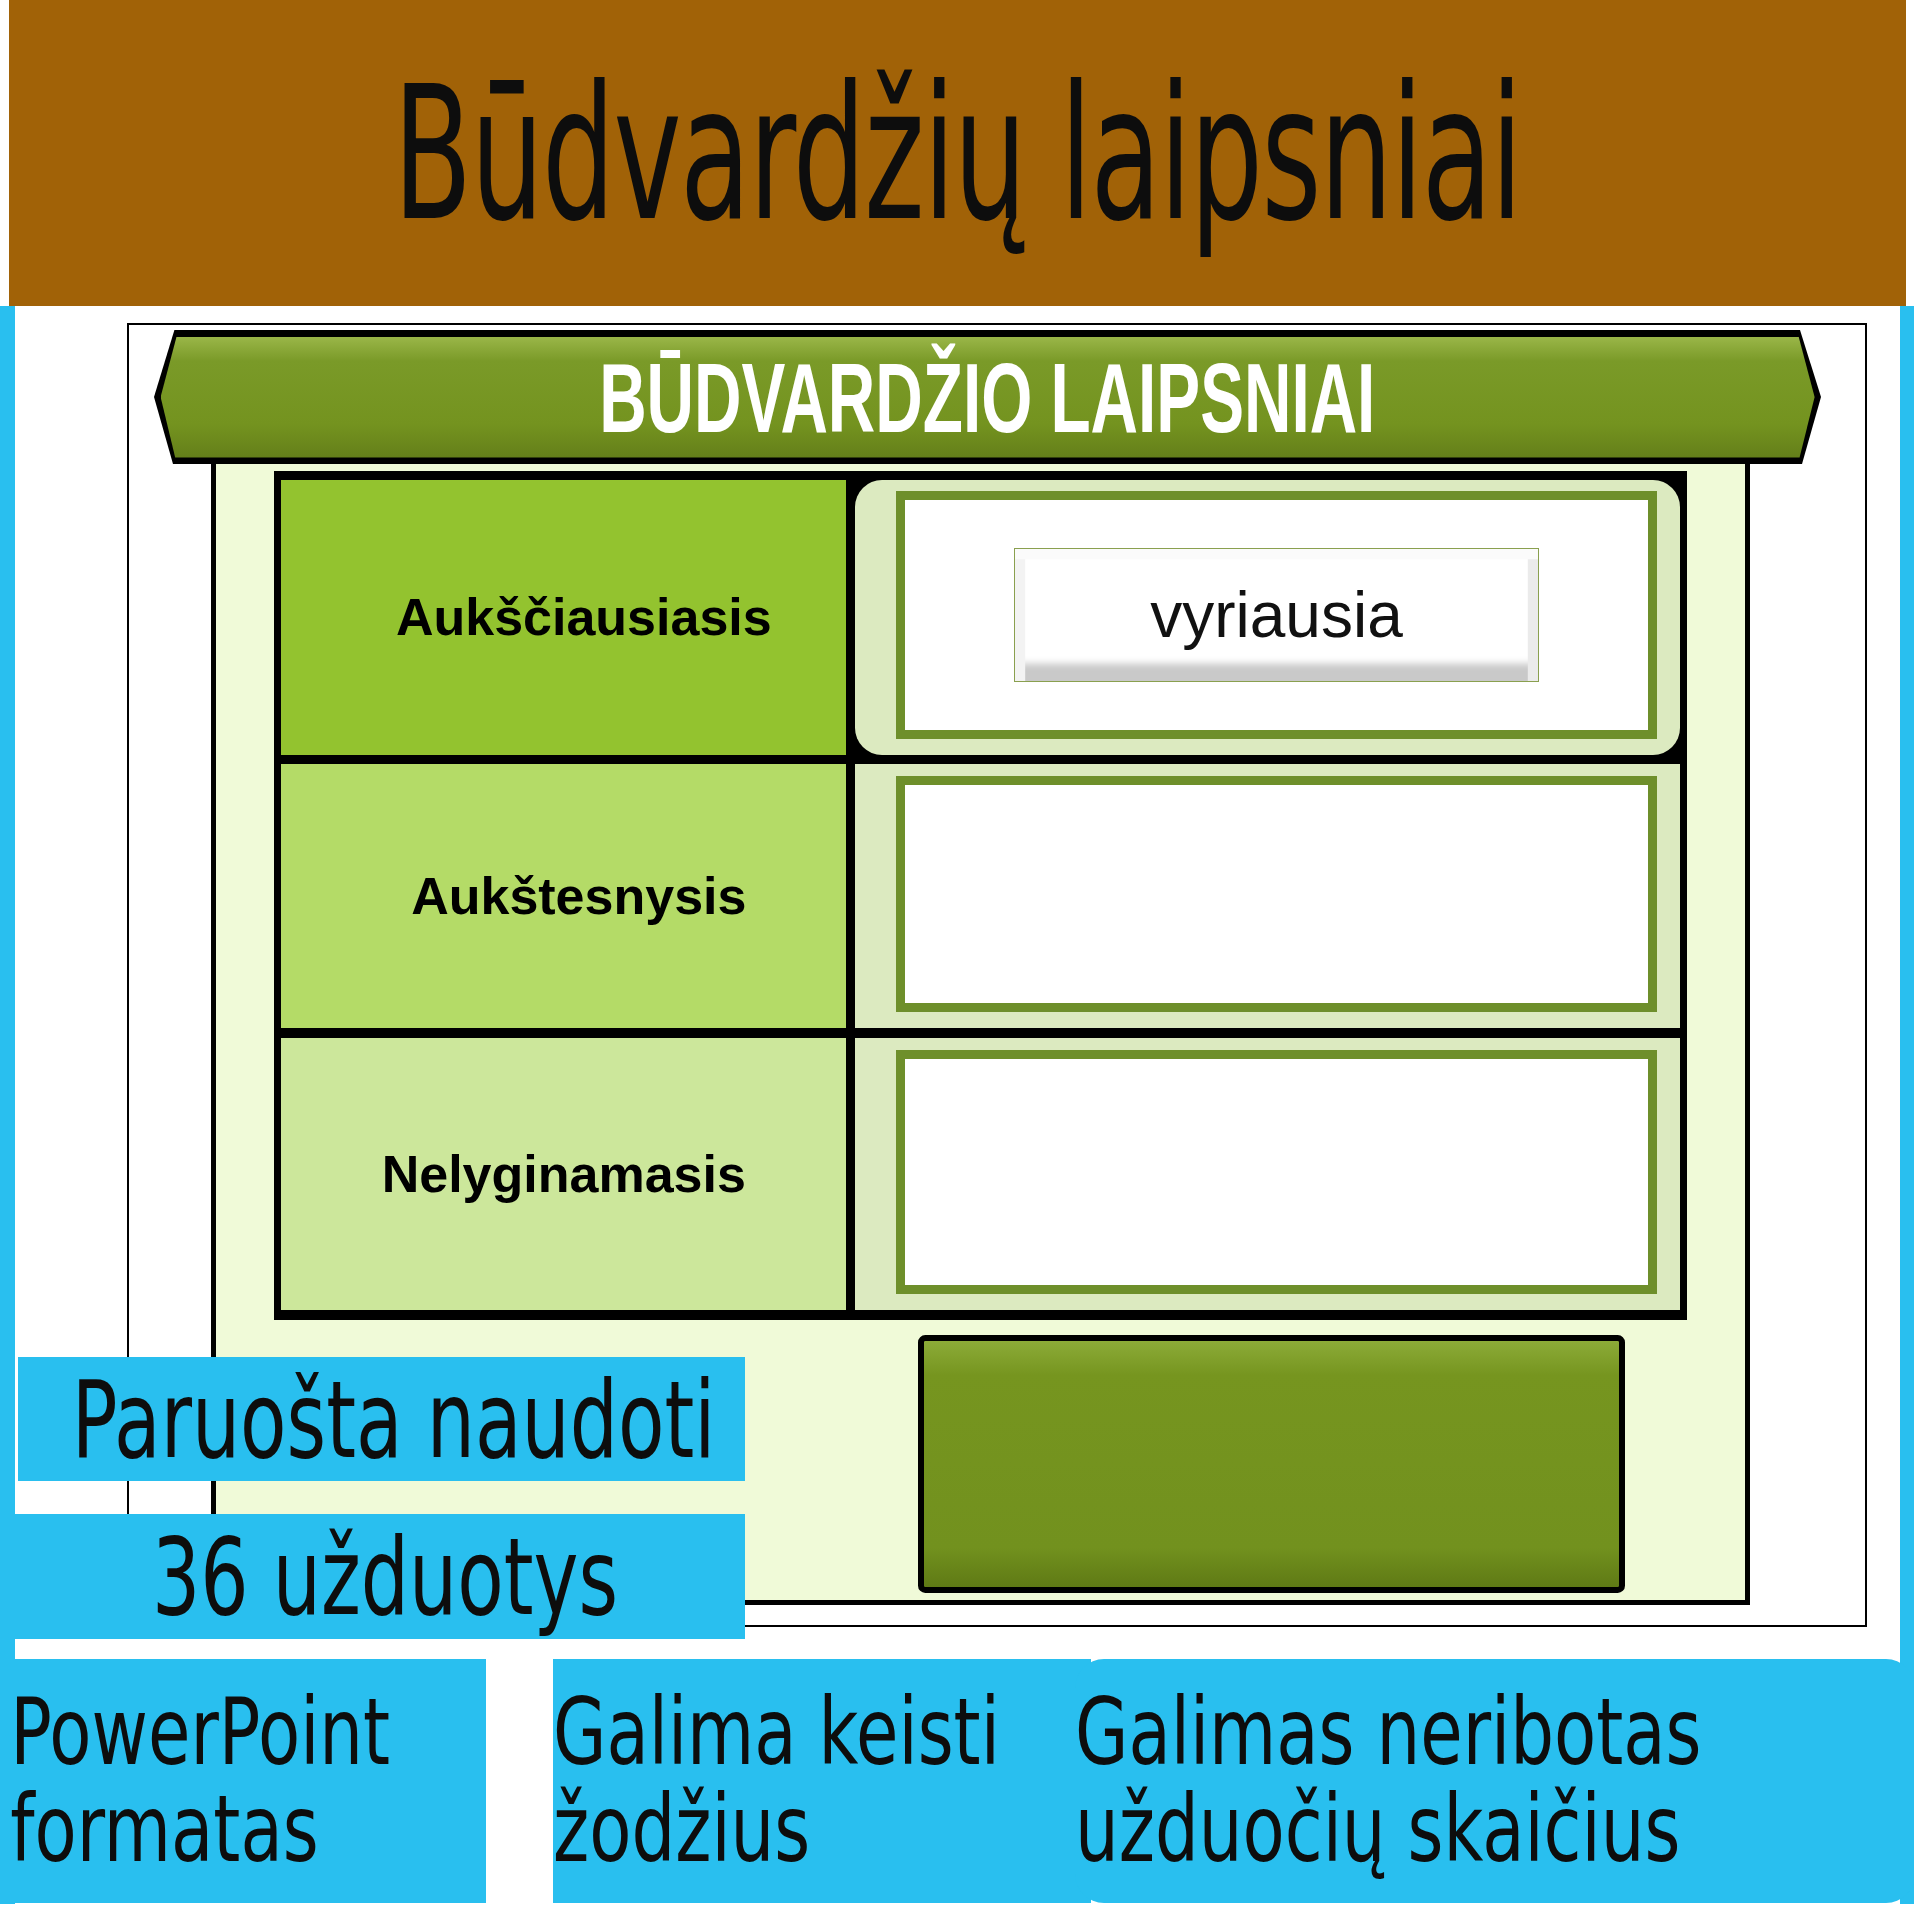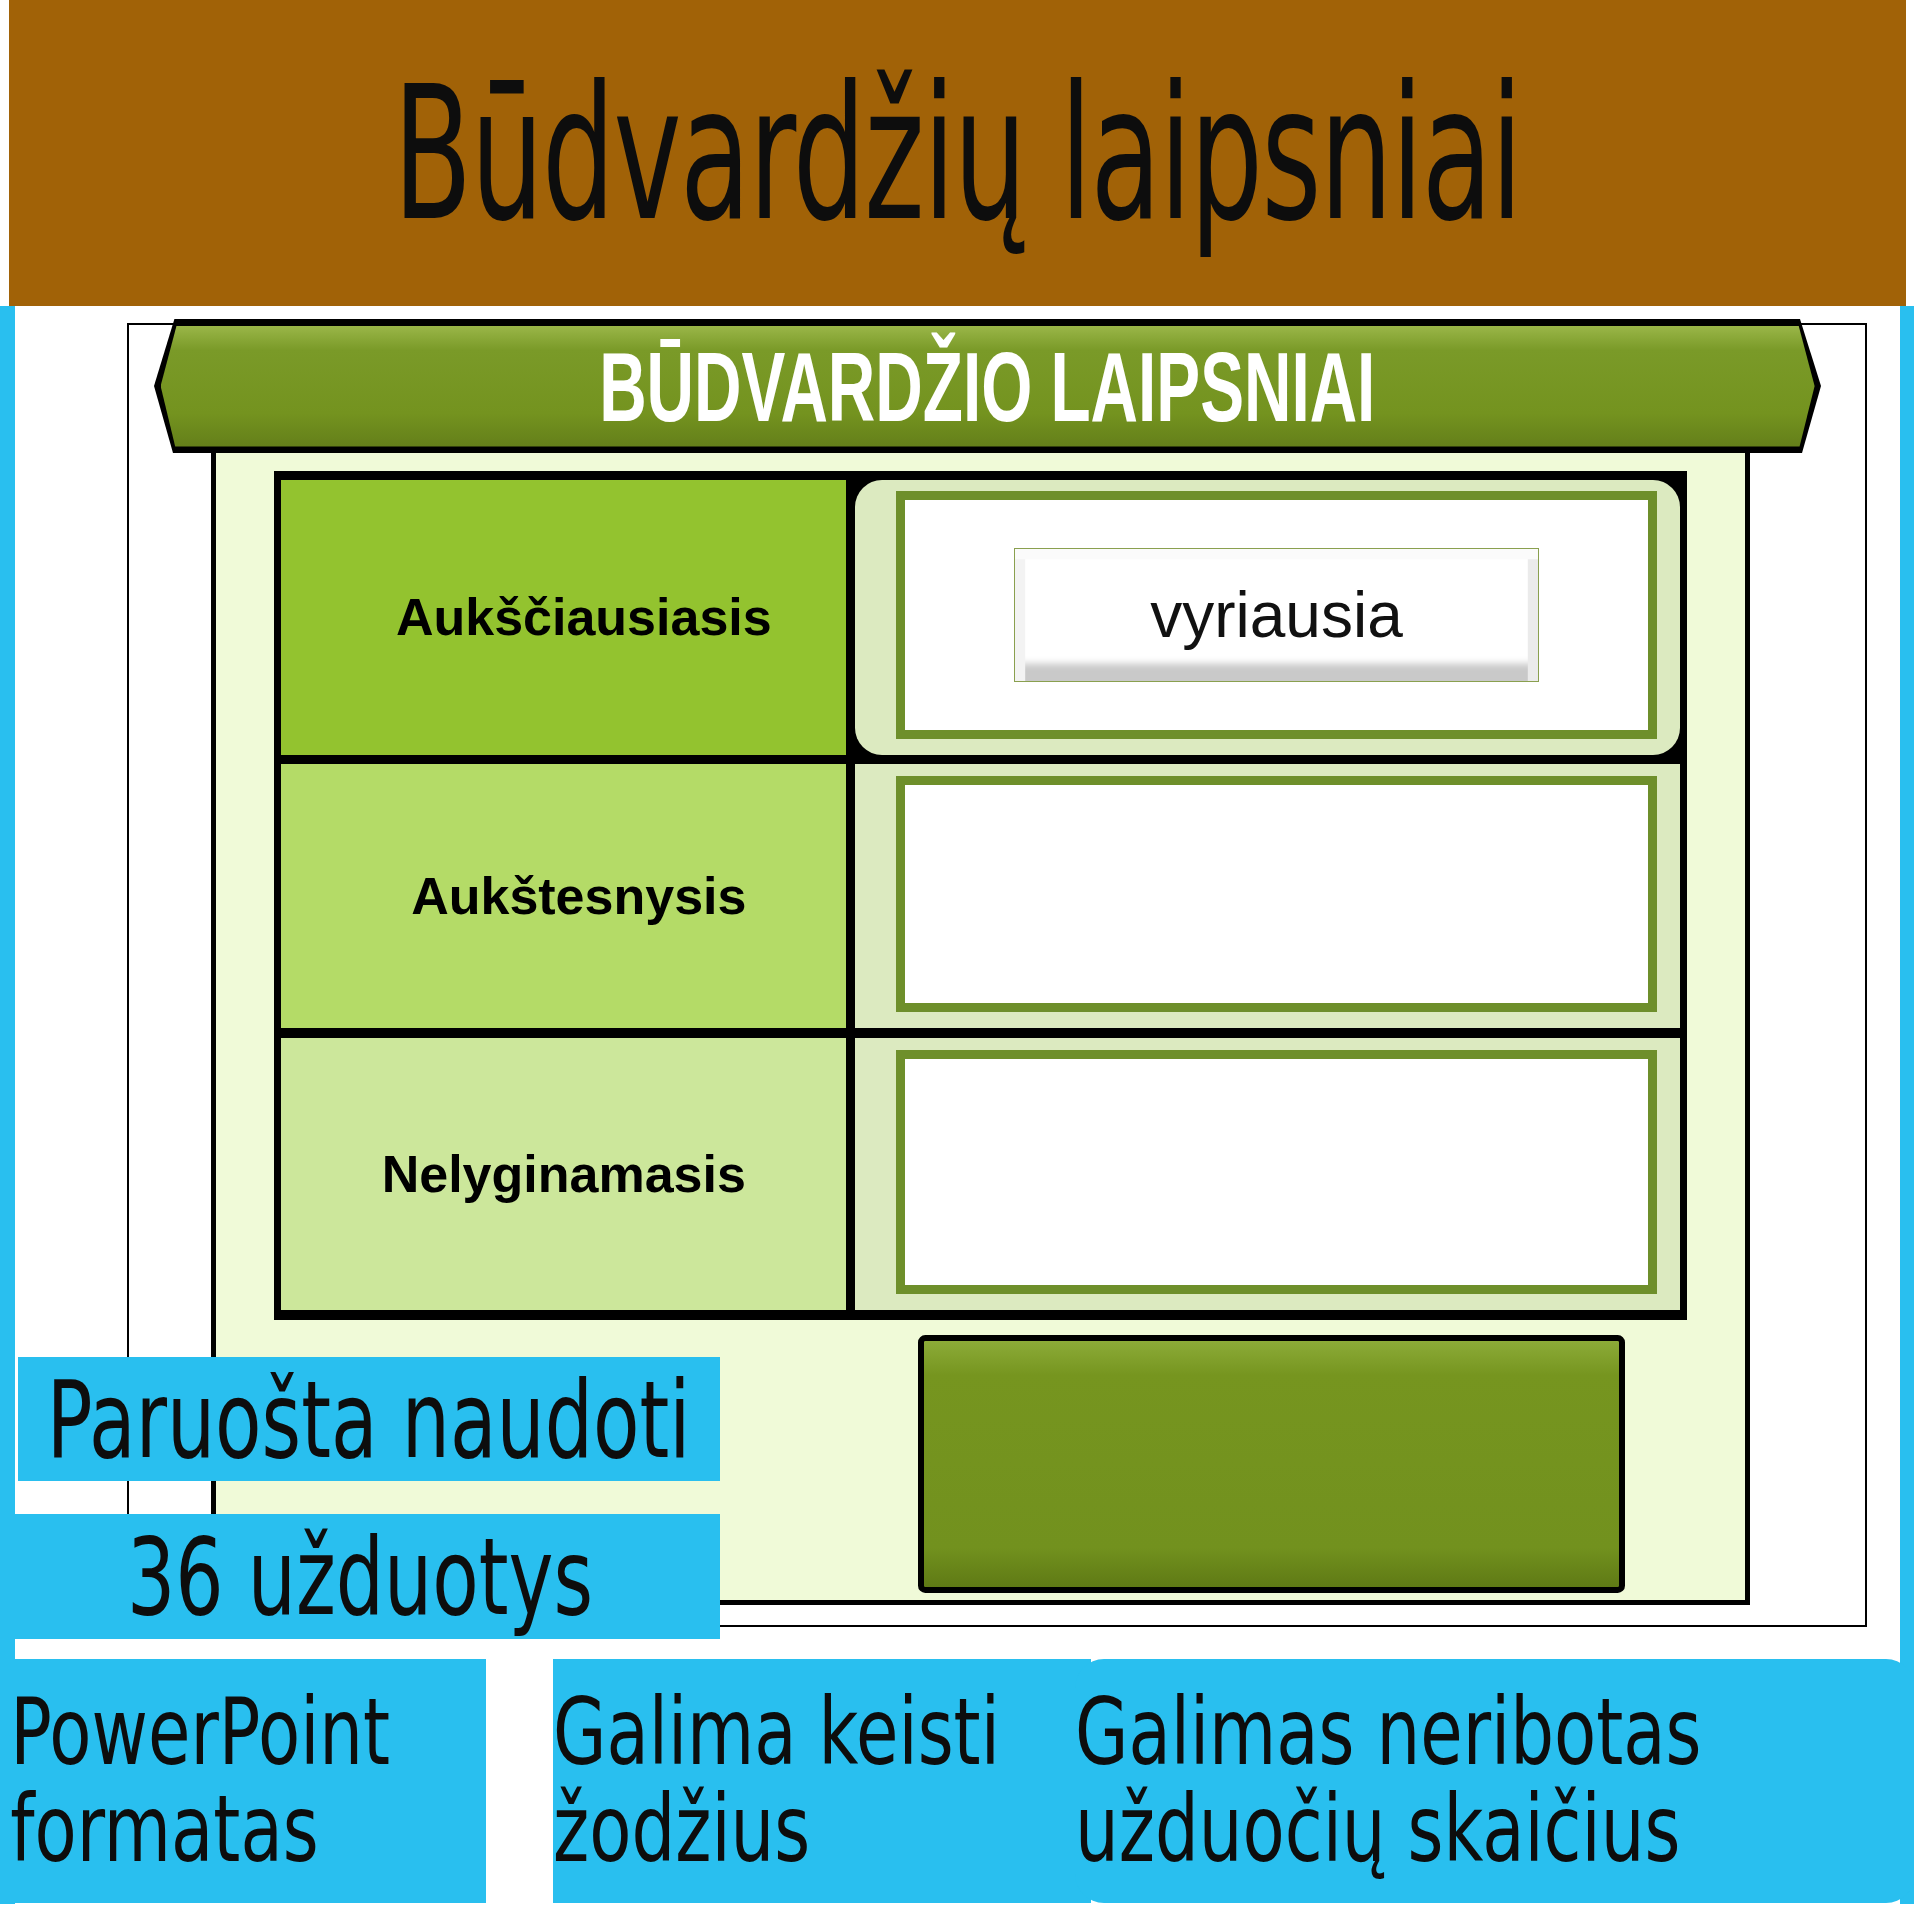--- a/index.html
+++ b/index.html
@@ -34,21 +34,21 @@
     position:absolute; left:127px; top:323px; width:1740px; height:1304px;
     background:#ffffff; border:2.9px solid #000; box-sizing:border-box;
   }
   
   .slide{
     position:absolute; left:211px; top:405px; width:1539px; height:1200px;
     background:#F0FAD8; border:5.8px solid #000; box-sizing:border-box;
   }
   
   .banner-outer{
-    position:absolute; left:154px; top:319px; width:1667px; height:134px;
+    position:absolute; left:154px; top:330px; width:1667px; height:134px;
     background:#000;
     clip-path:polygon(20.4px 0, 1646px 0, 1667px 50%, 1648px 100%, 19px 100%, 0 50%);
     z-index:14;
   }
   .banner-inner{
     position:absolute; left:6.6px; top:6.6px; width:1654px; height:121px;
     background:linear-gradient(180deg,#9ab648 0%,#7a9a28 20%,#74931F 72%,#647f1a 100%);
     clip-path:polygon(16px 0, 1638px 0, 1654px 50%, 1639px 100%, 14.6px 100%, 0 50%);
     display:flex; align-items:center; justify-content:center;
   }
@@ -98,21 +98,21 @@
   
   .action-button{
     position:absolute; left:918px; top:1335px; width:707px; height:258px;
     background:linear-gradient(180deg,#8cab38 0%,#76951f 14%,#72911e 84%,#5f7a15 100%);
     border:6.6px solid #000; border-radius:7.3px; box-sizing:border-box;
     z-index:13;
   }
   
   .overlay-badge{
     position:absolute; background:#29BFEF; z-index:40;
-    display:flex; align-items:center; justify-content:center;
+    display:flex; align-items:center; justify-content:center;padding-left:25px;
   }
   .overlay-ready{left:17.5px; top:1357px; width:702px; height:124px;}
   .overlay-tasks{left:0px;  top:1514px; width:720px; height:125px;}
   .badge-text{
     color:#0d0d0d; font-size:76px; white-space:nowrap;
     display:inline-block; transform:scaleY(1.4);
   }
   
   .feature-box{
     position:absolute; top:1659px; height:244px; background:#29BFEF;

